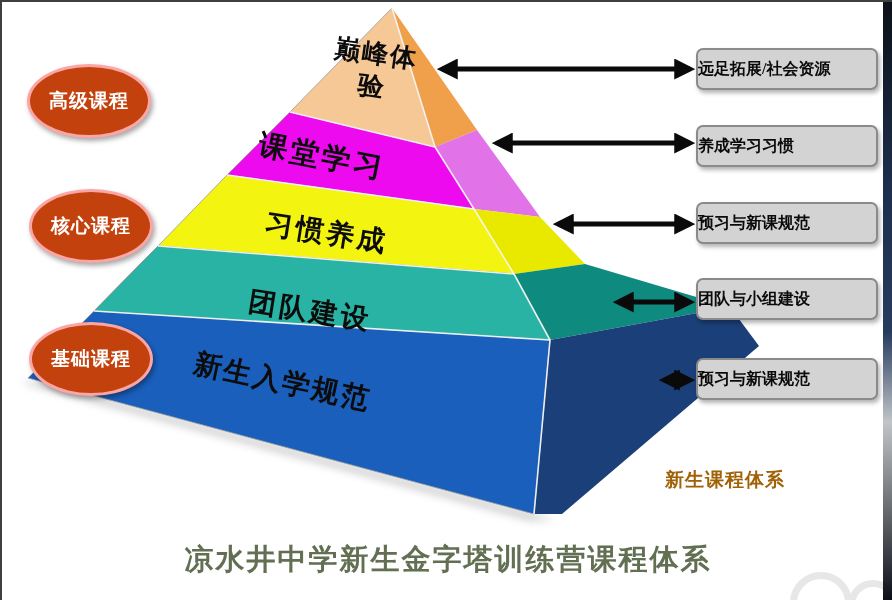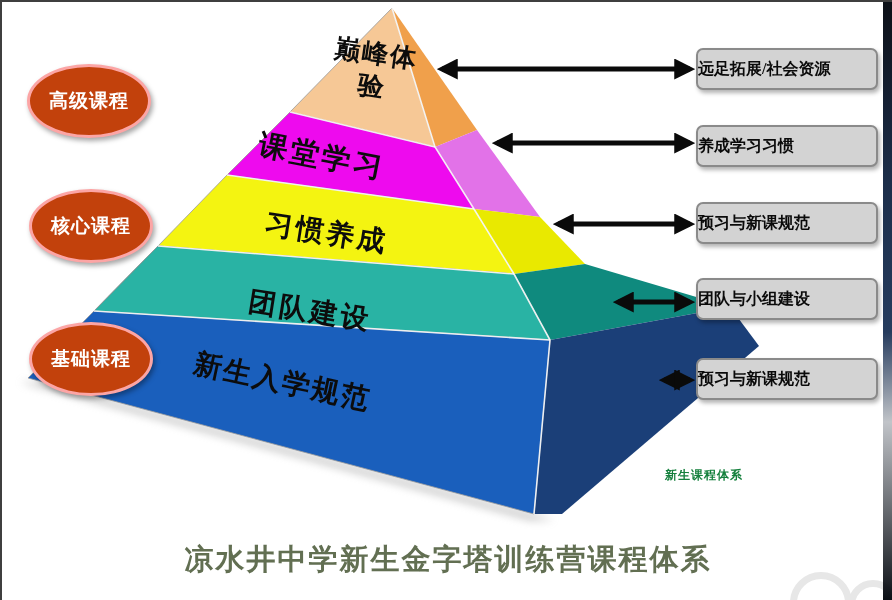--- a/index.html
+++ b/index.html
@@ -36,21 +36,21 @@
     font-family:"Liberation Serif","DejaVu Serif",serif;
     text-align:center;letter-spacing:3px;line-height:1.25;
   }
   #title{
     position:absolute;left:0;top:538px;width:892px;text-align:center;
     color:#626F52;font-size:29px;font-weight:bold;letter-spacing:2px;
     font-family:"Liberation Sans","DejaVu Sans",sans-serif;
   }
   #red-annotation{
     position:absolute;left:663px;top:465px;
-    color:#15803d;font-size:12px;font-weight:bold;letter-spacing:1px;
+    color:#a16207;font-size:19px;font-weight:bold;letter-spacing:1px;
     font-family:"Liberation Serif","DejaVu Serif",serif;white-space:nowrap;
   }
   #right-strip{
     position:absolute;right:0;top:0;width:9px;height:600px;
     background:linear-gradient(to bottom,#0d1118 0%,#1c2e4a 30%,#263c5e 55%,#15203244 70%,#0a0e14 100%);
   }
   .watermark{position:absolute;border-radius:50%;border:7px solid #e7e7e7;background:transparent;}
 </style>
 </head>
 <body>

